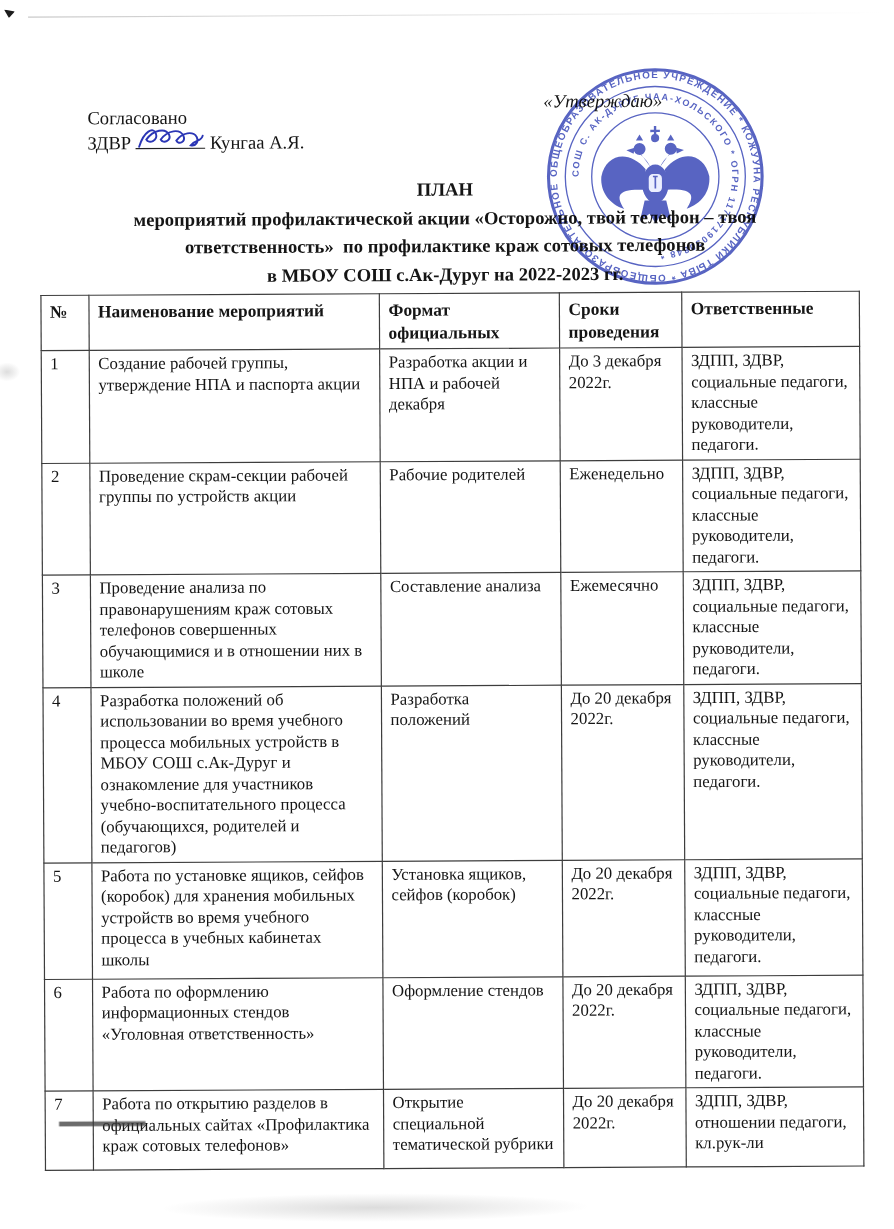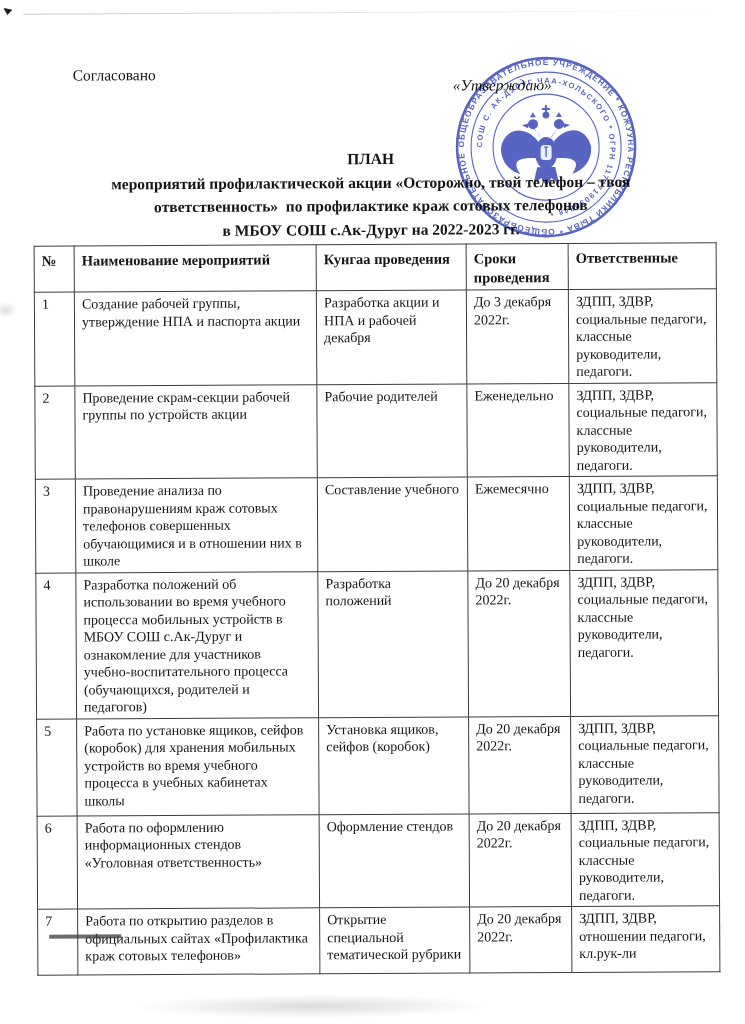--- a/index.html
+++ b/index.html
@@ -14,21 +14,21 @@
            background:linear-gradient(90deg,#c9c9c9,#e9e9e9 55%,rgba(255,255,255,0));}
   .smudge{position:absolute;left:-4px;top:300px;width:22px;height:16px;border-radius:50%;
           background:radial-gradient(ellipse,rgba(120,120,120,.25),rgba(255,255,255,0) 70%);}
   .darkbar{position:absolute;left:47px;top:933px;width:72px;height:4px;background:#3a3a3a;
            opacity:.75;filter:blur(.4px);}
   .shadow{position:absolute;left:130px;top:994px;width:360px;height:24px;
           background:radial-gradient(ellipse at center,rgba(130,130,130,.28),rgba(255,255,255,0) 70%);}
 
   
   .appr{position:absolute;font-size:15.5px;line-height:20.5px;white-space:nowrap;}
-  .appr-left{left:75px;top:64px;}
+  .appr-left{left:75px;top:88px;}
   .appr-right{left:440px;top:76px;}
   .appr-right .lbl{padding-left:15px;font-style:italic;}
   .sigline{display:inline-block;position:relative;vertical-align:baseline;
            border-bottom:1.2px solid #222;}
   .sigline svg{position:absolute;left:0;bottom:-5px;}
   .sig-l{width:58px;height:2px;}
   .sig-r{width:62px;height:2px;}
 
   
   .title{position:absolute;left:0;top:147px;width:100%;text-align:center;
@@ -62,20 +62,29 @@
 <body>
 
 <div class="sheet">
 
   <div class="speck"></div>
   <div class="topline"></div>
   <div class="smudge"></div>
 
   <div class="appr appr-left">
     <div class="lbl">Согласовано</div>
+    <div>
+      <span>ЗДВР</span>
+      <span class="sigline sig-l">
+        <svg width="58" height="26" viewBox="0 0 58 26">
+          <path d="M3,20 C7,7 15,3 17,9 C19,15 11,18 9,14 C15,6 25,4 28,10 C30,15 23,18 21,14 C27,6 37,5 40,11 C42,16 36,19 34,15 C39,8 48,7 51,12 C53,16 50,20 46,19 C50,14 55,16 56,11" fill="none" stroke="#2b36b5" stroke-width="1.6" stroke-linecap="round"></path>
+        </svg>
+      </span>
+      <span>Кунгаа А.Я.</span>
+    </div>
   </div>
 
   <div class="appr appr-right">
     <div class="lbl">«Утверждаю»</div>
   </div>
 
   <div class="title">
     <div>ПЛАН</div>
     <div>мероприятий профилактической акции «Осторожно, твой телефон – твоя</div>
     <div>ответственность»  по профилактике краж сотовых телефонов</div>
@@ -124,21 +133,21 @@
       <col class="c-num">
         <col class="c-name">
         <col class="c-fmt">
         <col class="c-time">
         <col class="c-resp">
     </colgroup>
     <thead>
       <tr>
         <th>№</th>
         <th>Наименование мероприятий</th>
-        <th>Кунгаа проведения</th>
+        <th>Формат официальных</th>
         <th>Сроки проведения</th>
         <th>Ответственные</th>
       </tr>
     </thead>
     <tbody>
       <tr>
         <td>1</td>
         <td>Создание рабочей группы, утверждение НПА и паспорта акции</td>
         <td>Разработка акции и НПА и рабочей декабря</td>
         <td>До 3 декабря 2022г.</td>
@@ -147,21 +156,21 @@
       <tr>
         <td>2</td>
         <td>Проведение скрам-секции рабочей группы по устройств акции</td>
         <td>Рабочие родителей</td>
         <td>Еженедельно</td>
         <td>ЗДПП, ЗДВР, социальные педагоги, классные руководители, педагоги.</td>
       </tr>
       <tr>
         <td>3</td>
         <td>Проведение анализа по правонарушениям краж сотовых телефонов совершенных обучающимися и в отношении них в школе</td>
-        <td>Составление учебного</td>
+        <td>Составление анализа</td>
         <td>Ежемесячно</td>
         <td>ЗДПП, ЗДВР, социальные педагоги, классные руководители, педагоги.</td>
       </tr>
       <tr>
         <td>4</td>
         <td>Разработка положений об использовании во время учебного процесса мобильных устройств в МБОУ СОШ с.Ак-Дуруг и ознакомление для участников учебно-воспитательного процесса (обучающихся, родителей и педагогов)</td>
         <td>Разработка положений</td>
         <td>До 20 декабря 2022г.</td>
         <td>ЗДПП, ЗДВР, социальные педагоги, классные руководители, педагоги.</td>
       </tr>

